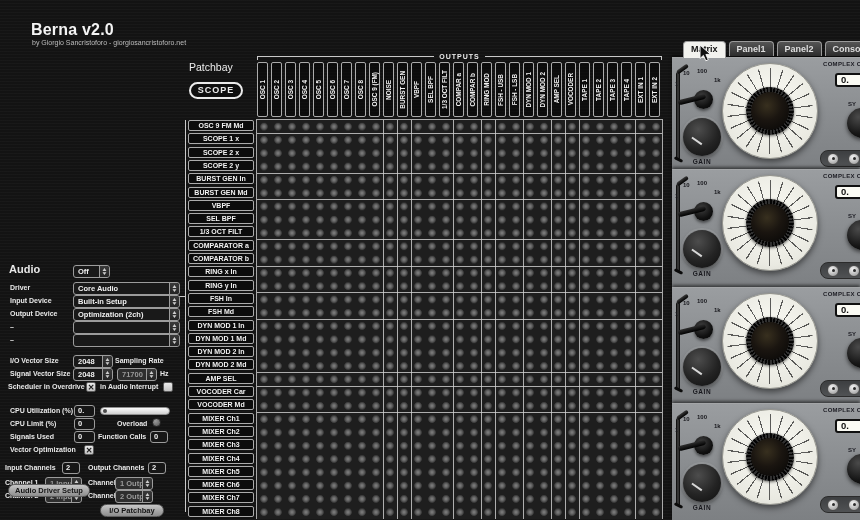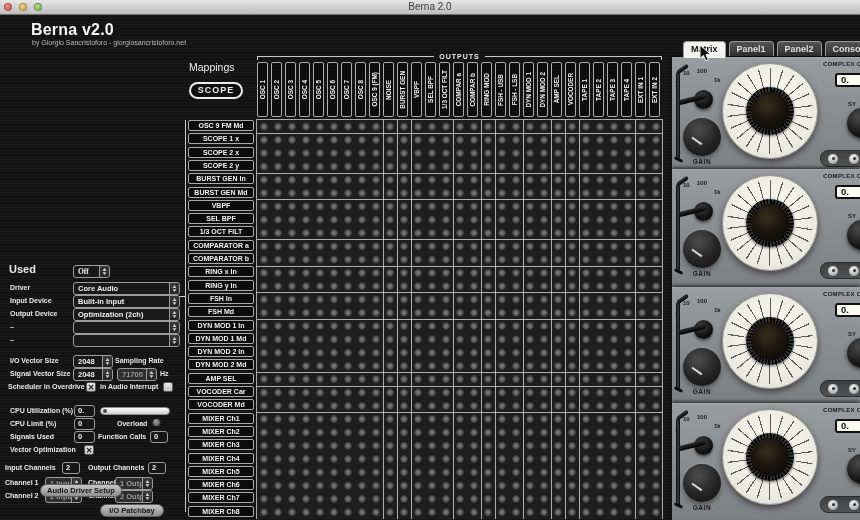--- a/index.html
+++ b/index.html
@@ -134,31 +134,25 @@
     background:linear-gradient(#c6c6c6,#8d8d8d);color:#141414;font-family:"Liberation Sans",sans-serif;
     font-size:7.5px;font-weight:bold;text-align:center;line-height:11px;padding:0;cursor:pointer;}
   
   #cursor{position:absolute;left:699px;top:44px;z-index:60;}
 </style>
 </head>
 <body>
 
 <div id="app">
 
-  <div class="titlebar">
-    <div class="tl red"></div>
-    <div class="tl yellow"></div>
-    <div class="tl green"></div>
-    <div class="title">Berna 2.0</div>
-  </div>
 
   <div class="brand-title">Berna v2.0</div>
   <div class="brand-sub">by Giorgio Sancristoforo - giorgiosancristoforo.net</div>
 
-  <div class="patchbay-label">Mappings</div>
+  <div class="patchbay-label">Patchbay</div>
   <button class="reset-btn">SCOPE</button>
 
   <div class="outputs-header">
     <span class="tick"></span>
       <span class="hline"></span>
     <span class="outputs-text">OUTPUTS</span>
     <span class="hline"></span>
       <span class="tick"></span>
   </div>
 
@@ -433,34 +427,34 @@
         <div class="mod-display">0.</div>
         <div class="mod-sy">SY</div>
         <div class="side-knob"></div>
         <div class="conn-plate">
           <div class="bushing b1"></div>
           <div class="bushing b2"></div>
         </div>
       </div>
     </div>
 
-  <div class="lbl big" style="left:9px;top:263px;">Used</div>
-  <div class="dd" style="left:73px;top:265px;width:37px;font-family:Liberation Serif, serif;"><span>Off</span><span class="step">
+  <div class="lbl big" style="left:9px;top:263px;">Audio</div>
+  <div class="dd" style="left:73px;top:265px;width:37px;"><span>Off</span><span class="step">
         <i>▲</i>
         <i>▼</i>
       </span></div>
 
   <div class="lbl" style="left:10px;top:284px;">Driver</div>
   <div class="dd" style="left:73px;top:282px;width:107px;"><span>Core Audio</span><span class="step">
         <i>▲</i>
         <i>▼</i>
       </span></div>
 
   <div class="lbl" style="left:10px;top:297px;">Input Device</div>
-  <div class="dd" style="left:73px;top:295px;width:107px;"><span>Built-in Input</span><span class="step">
+  <div class="dd" style="left:73px;top:295px;width:107px;"><span>Built-in Setup</span><span class="step">
         <i>▲</i>
         <i>▼</i>
       </span></div>
 
   <div class="lbl" style="left:10px;top:310px;">Output Device</div>
   <div class="dd" style="left:73px;top:308px;width:107px;"><span>Optimization (2ch)</span><span class="step">
         <i>▲</i>
         <i>▼</i>
       </span></div>
 
@@ -538,20 +532,20 @@
   <div class="dd dim" style="left:45px;top:490px;width:37px;"><span>2 Input</span><span class="step">
         <i>▲</i>
         <i>▼</i>
       </span></div>
   <div class="lbl" style="left:88px;top:492px;">Channel 2</div>
   <div class="dd dim" style="left:115px;top:490px;width:38px;"><span>2 Outp..</span><span class="step">
         <i>▲</i>
         <i>▼</i>
       </span></div>
 
-  <button class="btn" style="left:8px;top:484px;width:82px;margin-left:32px;">Audio Driver Setup</button>
+  <button class="btn" style="left:8px;top:484px;width:82px;">Audio Driver Setup</button>
   <button class="btn" style="left:100px;top:504px;width:64px;">I/O Patchbay</button>
 
   <svg id="cursor" width="12" height="18" viewBox="0 0 12 18">
     <path d="M1,1 L1,14.5 L4.4,11.4 L6.8,16.8 L9.3,15.7 L6.9,10.5 L11.4,10.2 Z" fill="#111" stroke="#f5f5f5" stroke-width="1"></path>
   </svg>
 
 </div>
 
 </body></html>

